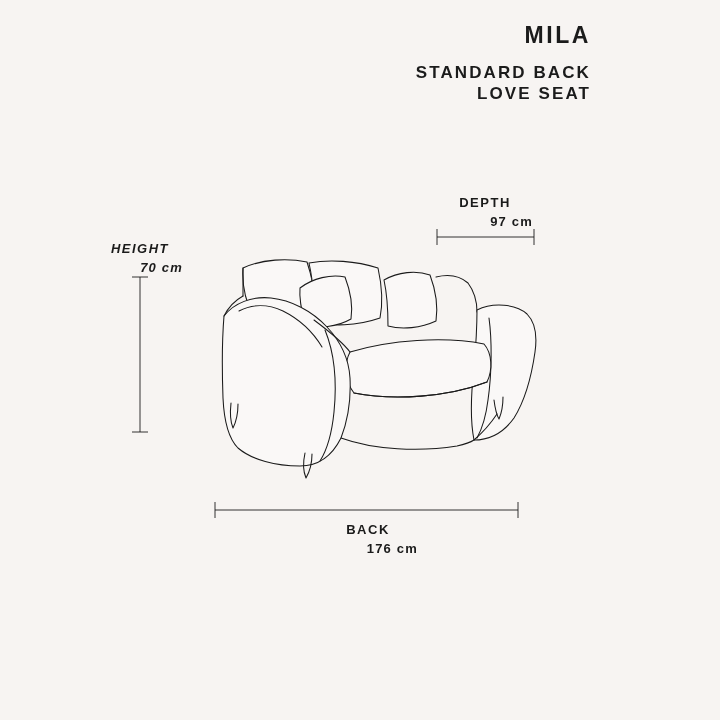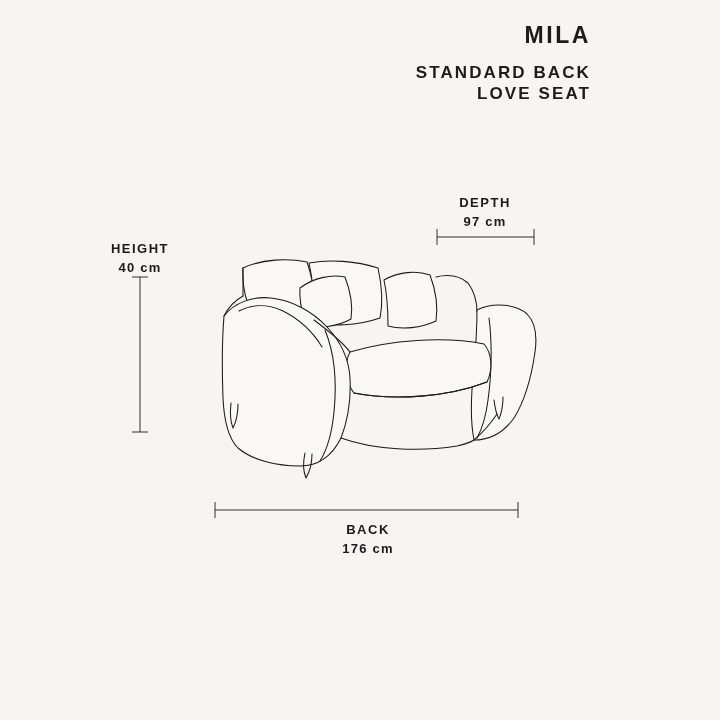--- a/index.html
+++ b/index.html
@@ -53,26 +53,28 @@
     letter-spacing: 1.5px;
     font-weight: 700;
     line-height: 1.45;
     text-align: center;
     white-space: nowrap;
   }
   .dim-label .value {
     display: block;
     font-weight: 700;
     letter-spacing: 1.2px;
+    text-align: right;
   }
 
   #height-label {
     left: 97px;
     top: 240px;
     width: 86px;
+    font-style: italic;
   }
   #depth-label {
     left: 437px;
     top: 194px;
     width: 96px;
   }
   #width-label {
     left: 318px;
     top: 521px;
     width: 100px;
@@ -115,21 +117,21 @@
   <div class="title-block">
     <div class="product-title">MILA</div>
     <div class="product-subtitle">
       <span>STANDARD BACK</span>
       <span class="line2">LOVE SEAT</span>
     </div>
   </div>
 
   <div class="dim-label" id="height-label">
     <span>HEIGHT</span>
-    <span class="value">40 cm</span>
+    <span class="value">70 cm</span>
   </div>
 
   <div class="dim-label" id="depth-label">
     <span>DEPTH</span>
     <span class="value">97 cm</span>
   </div>
 
   <div class="dim-label" id="width-label">
     <span>BACK</span>
     <span class="value">176 cm</span>

